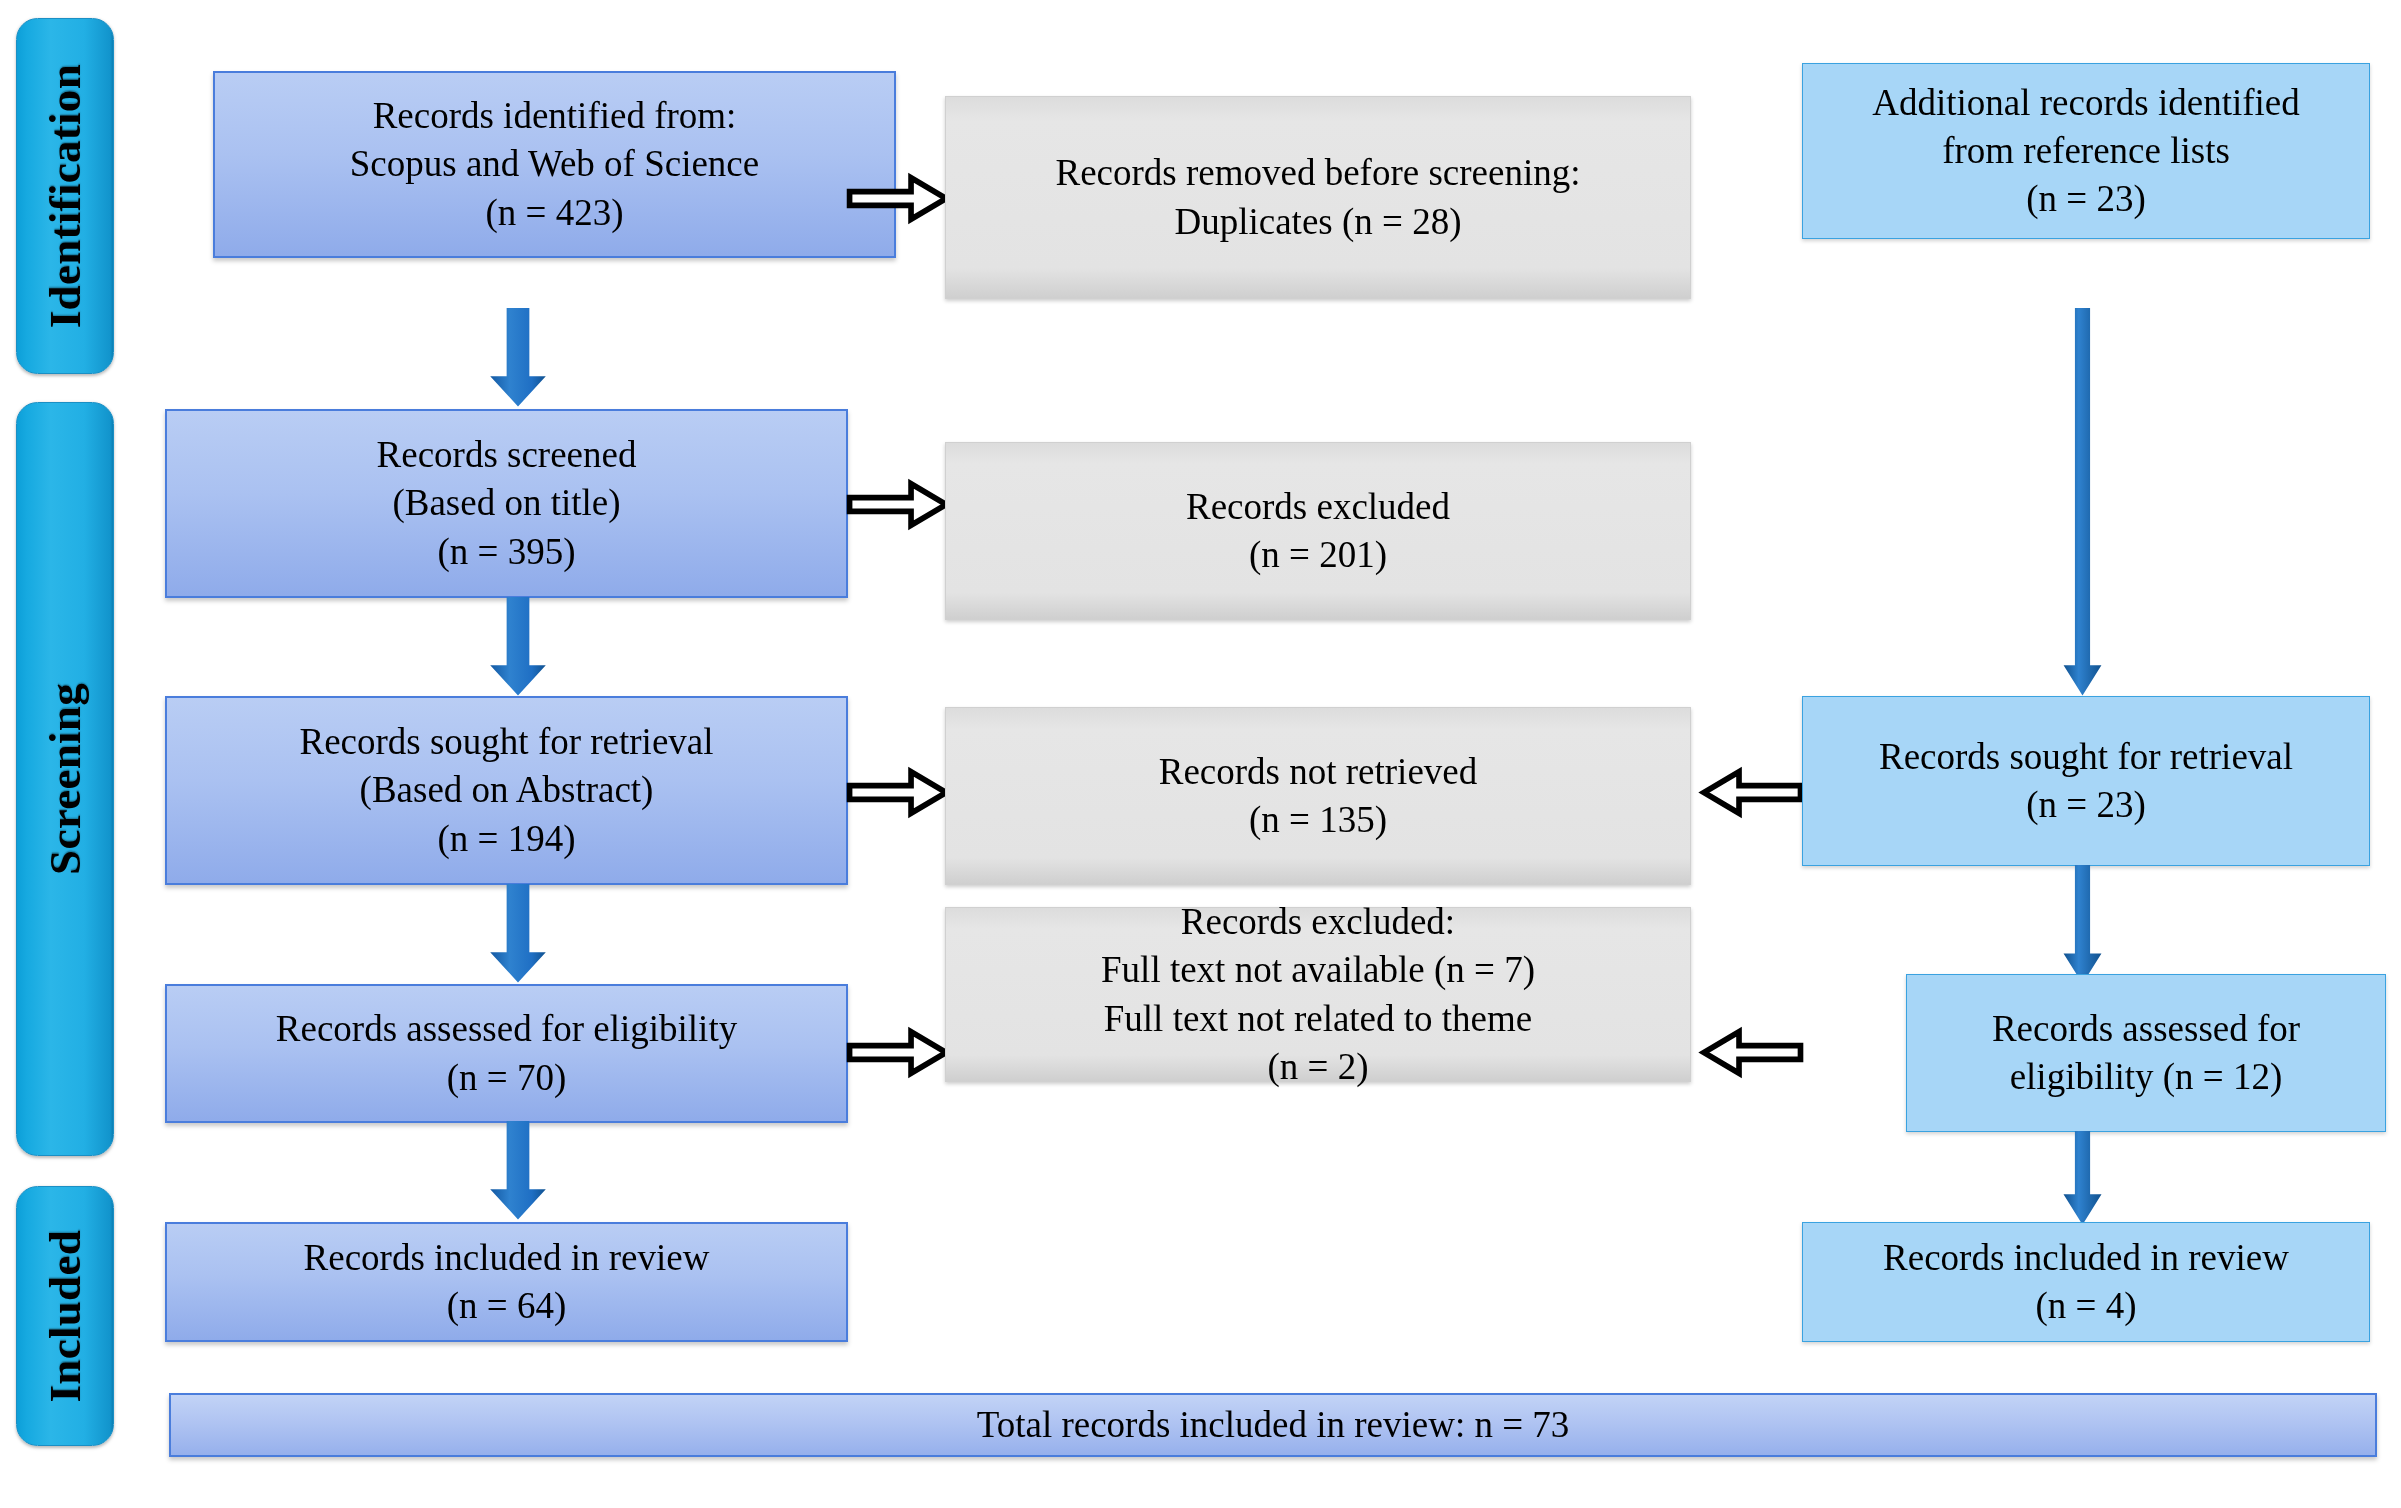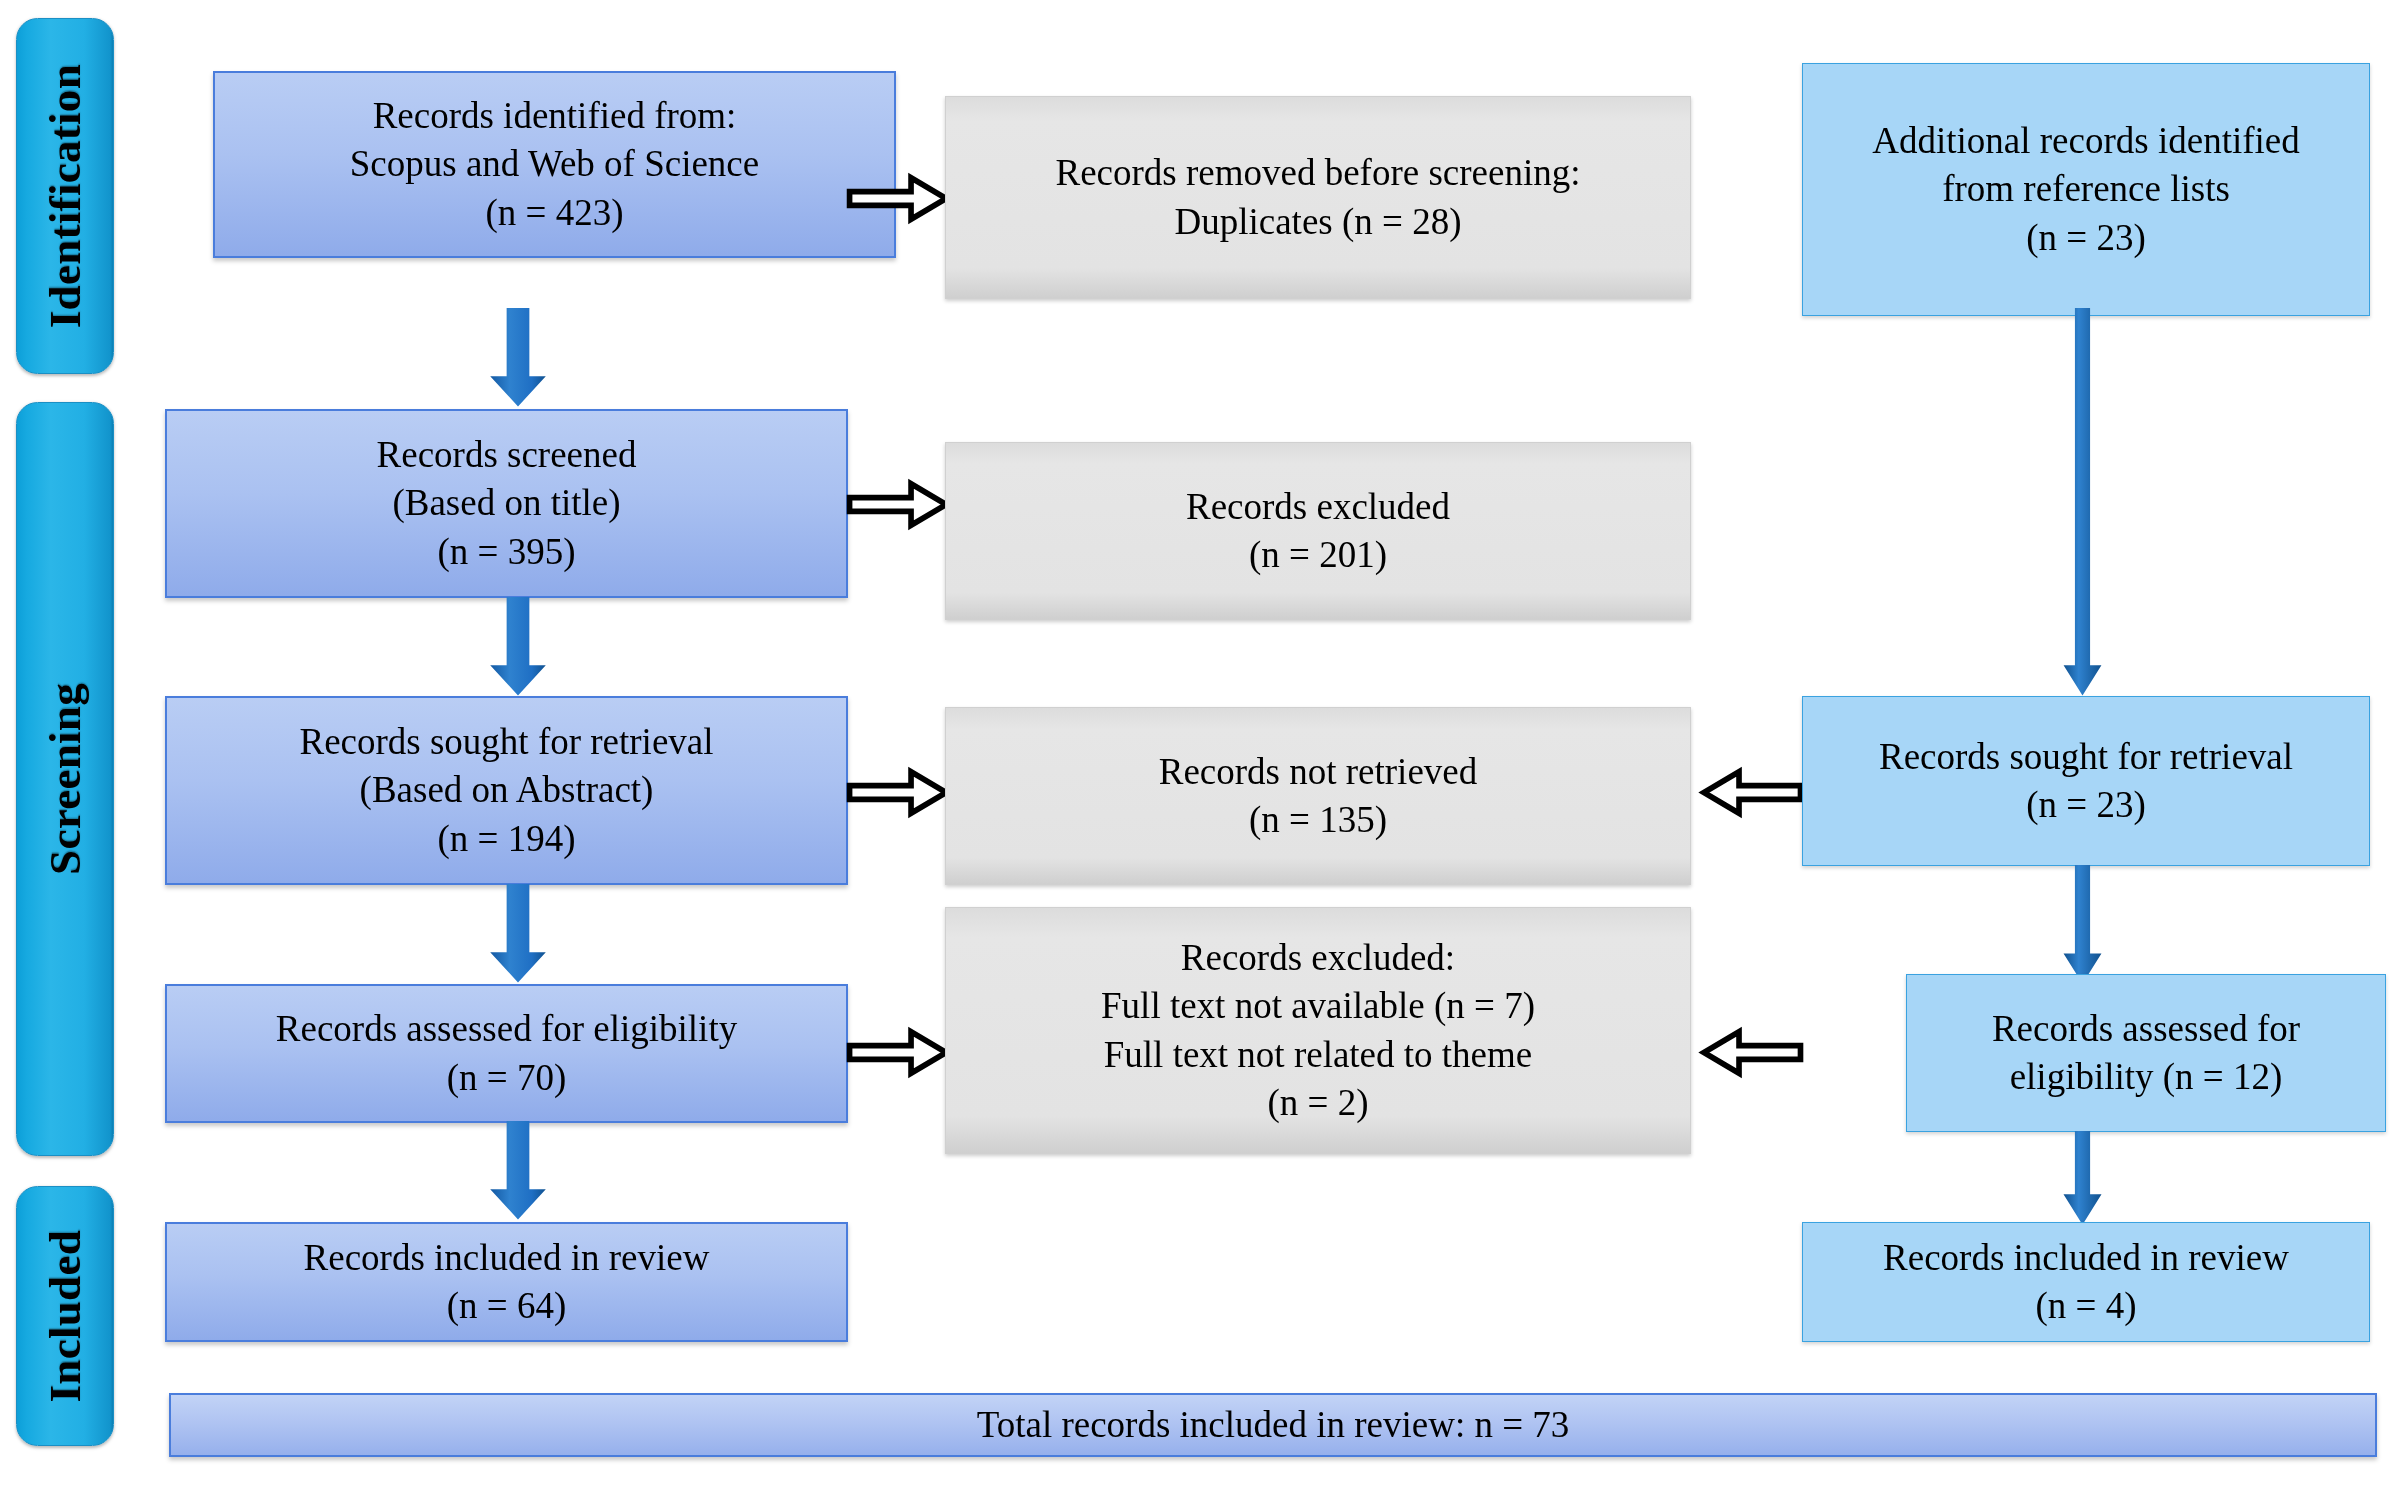--- a/index.html
+++ b/index.html
@@ -114,21 +114,21 @@
     <path d="M2,44 L100,44 L100,22 L156,55 L100,88 L100,66 L2,66 Z" fill="#ffffff" stroke="#000000" stroke-width="9"></path>
   </svg>
 
   <div class="box excluded" style="left:945px; top:96px; width:746px; height:203px; font-size:37px;align-items:center;">
     <div class="txt">
       <div>Records removed before screening:</div>
       <div>Duplicates (n = 28)</div>
     </div>
   </div>
 
-  <div class="box secondary" style="left:1802px; top:63px; width:568px; height:253px; font-size:37px;">
+  <div class="box secondary" style="left:1802px; top:63px; width:568px; height:176px; font-size:37px;">
     <div class="txt">
       <div>Additional records identified</div>
       <div>from reference lists</div>
       <div>(n = 23)</div>
     </div>
   </div>
 
   <svg class="vconn" style="left:480px; top:308px; width:76px; height:101px;" viewBox="0 0 120 160">
     <defs>
       <linearGradient id="ga1" x1="0" y1="0" x2="1" y2="0">
@@ -217,21 +217,21 @@
     <div class="txt">
       <div>Records assessed for eligibility</div>
       <div>(n = 70)</div>
     </div>
   </div>
 
   <svg class="hconn" style="left:848px; top:1018px; width:101px; height:69px;" viewBox="0 0 160 110">
     <path d="M2,44 L100,44 L100,22 L156,55 L100,88 L100,66 L2,66 Z" fill="#ffffff" stroke="#000000" stroke-width="9"></path>
   </svg>
 
-  <div class="box excluded" style="left:945px; top:907px; width:746px; height:247px; font-size:37px;">
+  <div class="box excluded" style="left:945px; top:907px; width:746px; height:175px; font-size:37px;">
     <div class="txt">
       <div>Records excluded:</div>
       <div>Full text not available (n = 7)</div>
       <div>Full text not related to theme</div>
       <div>(n = 2)</div>
     </div>
   </div>
 
   <svg class="hconn" style="left:1698px; top:1018px; width:104px; height:69px;" viewBox="0 0 165 110">
     <path d="M163,44 L65,44 L65,22 L9,55 L65,88 L65,66 L163,66 Z" fill="#ffffff" stroke="#000000" stroke-width="9"></path>

